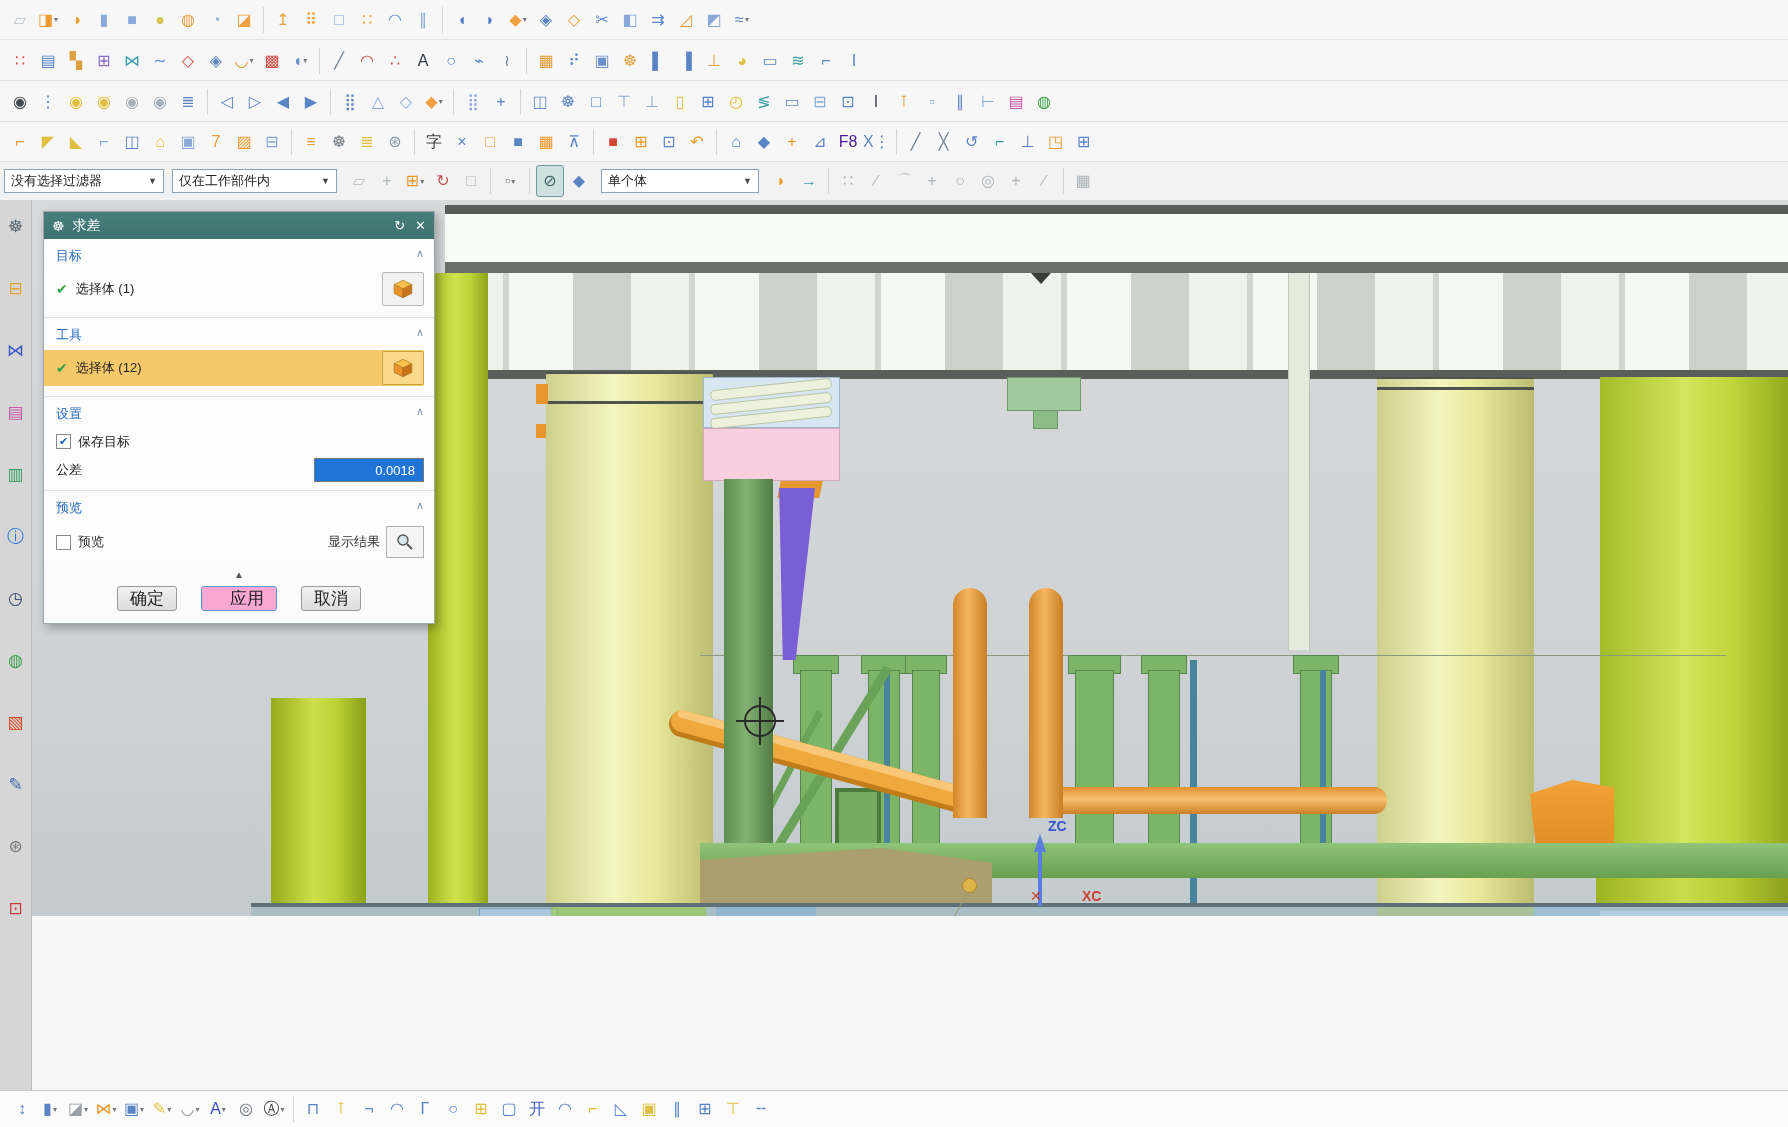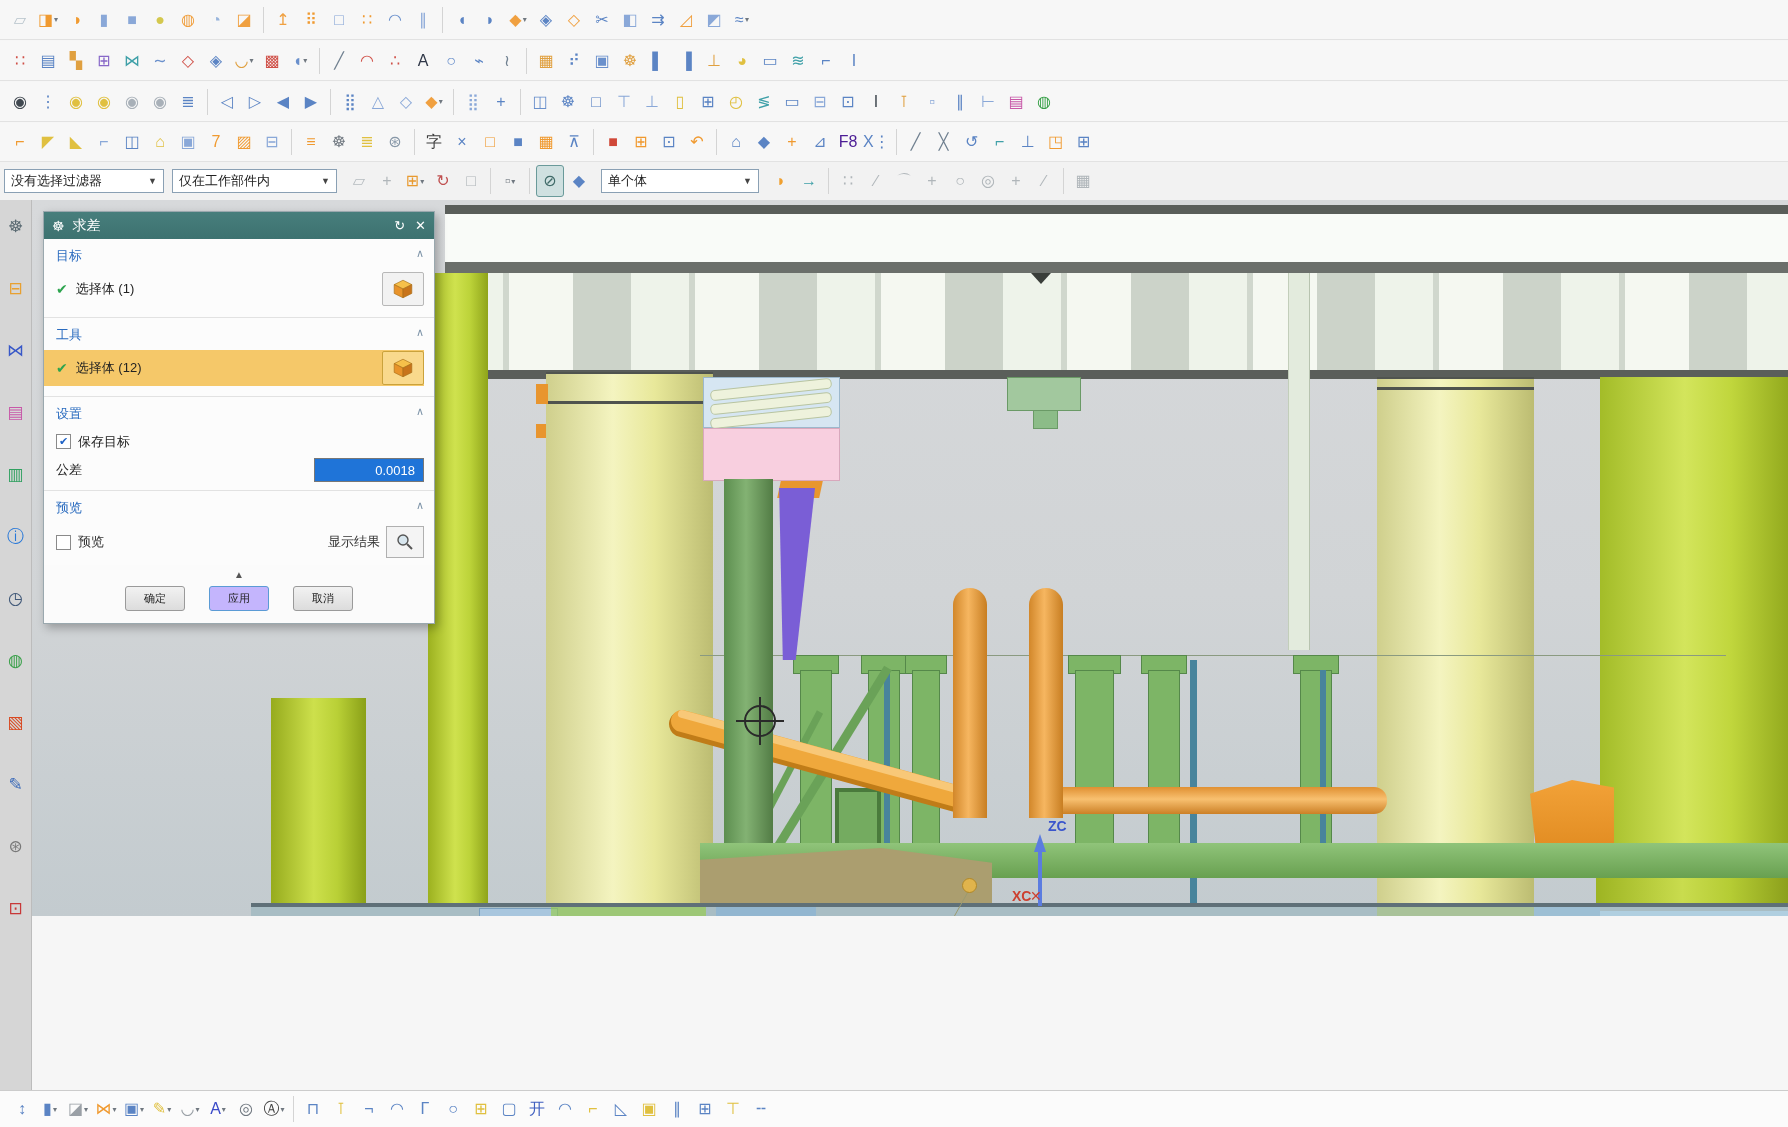--- a/index.html
+++ b/index.html
@@ -39,22 +39,22 @@
   .cbrow{display:flex;align-items:center;height:25px;font-size:13px;color:#222;}
   .cb{width:13px;height:13px;border:1px solid #8a8a8a;background:#fff;margin-right:7px;font-size:11px;line-height:12px;text-align:center;color:#1f62c5;}
   .cb.on::before{content:"✔";}
   .tolrow{display:flex;align-items:center;height:32px;}
   .tolrow .lbl{font-size:13px;color:#222;}
   #tolfield{margin-left:auto;width:100px;height:22px;background:#1f74d8;border:1px solid #777;color:#fff;display:flex;align-items:center;justify-content:flex-end;padding-right:8px;font-size:13px;}
   .prevrow{display:flex;align-items:center;height:38px;}
   .magbtn{width:36px;height:30px;border:1px solid #b0b0b0;background:#f4f4f4;display:flex;align-items:center;justify-content:center;margin-left:6px;}
   #dlg-collapse{text-align:center;color:#555;font-size:10px;padding:4px 0 2px;}
   #dlg-btns{display:flex;justify-content:center;gap:24px;padding:4px 0 12px;}
-  .btn{min-width:58px;height:23px;background:linear-gradient(180deg,#f2f2f2,#dcdcdc);border:1px solid #9a9a9a;border-radius:3px;font-size:11px;color:#222;display:flex;align-items:center;justify-content:center;}
-  .btn.primary{background:#c4b5fd;border:1px solid #5b9bd5;}
+  .btn{min-width:58px;height:23px;background:linear-gradient(180deg,#f2f2f2,#dcdcdc);border:1px solid #9a9a9a;border-radius:3px;font-size:17px;color:#222;display:flex;align-items:center;justify-content:center;}
+  .btn.primary{background:#f9a8d4;border:1px solid #5b9bd5;padding-left:16px;}
   
   #viewport{position:absolute;left:32px;top:200px;width:1756px;height:716px;background:linear-gradient(180deg,#d7d9db 0%,#d1d4d6 55%,#c3cbcf 100%);overflow:hidden;}
   .abs{position:absolute;}
   .vlabel{position:absolute;font-size:14px;font-weight:bold;}
   #tooltip{position:absolute;left:837px;top:756px;width:64px;height:40px;background:#fff;border:1px solid #b0b0b0;box-shadow:2px 2px 4px rgba(0,0,0,.25);display:flex;align-items:center;z-index:30;}
   #tooltip .dots{width:11px;height:28px;margin-left:3px;background-image:radial-gradient(#8a8a8a 1px,transparent 1.4px);background-size:5px 6px;}
   #tooltip .ttx{flex:1;text-align:center;font-size:13px;color:#333;}
   svg.lay{position:absolute;left:0;top:0;pointer-events:none;}
 </style>
 </head>
@@ -704,21 +704,21 @@
     <line x1="80" y1="813" x2="38" y2="813" stroke="#1f9a3a" stroke-width="3"></line>
     <polygon points="26,813 40,807 40,819" fill="#1f9a3a"></polygon>
     <circle cx="728" cy="521" r="15" fill="none" stroke="#2a2a2a" stroke-width="2"></circle>
     <line x1="704" y1="521" x2="752" y2="521" stroke="#2a2a2a" stroke-width="2"></line>
     <line x1="728" y1="497" x2="728" y2="545" stroke="#2a2a2a" stroke-width="2"></line>
   </svg>
   <div class="abs" style="left:50px;top:768px;width:38px;height:37px;background:#c9cdc9;border:1px solid #9aa0a0"></div>
   <div class="abs" style="left:930px;top:678px;width:13px;height:13px;border-radius:50%;background:#e0b44c;border:1px solid #b08828"></div>
   <span class="vlabel" style="left:1016px;top:618px;color:#3a55cc">ZC</span>
   <span class="vlabel" style="left:998px;top:688px;color:#cc4030;font-weight:normal">✕</span>
-  <span class="vlabel" style="left:980px;top:688px;color:#cc4030">XC</span>
+  <span class="vlabel" style="left:1050px;top:688px;color:#cc4030">XC</span>
   <span class="vlabel" style="left:71px;top:744px;color:#2244cc">Z</span>
   <span class="vlabel" style="left:12px;top:800px;color:#1f9a3a">Y</span>
   <span class="vlabel" style="left:70px;top:802px;color:#cc3333;font-weight:normal">✕</span>
   <div id="tooltip">
     <div class="dots"></div>
     <div class="ttx">目标</div>
   </div>
 </div>
 
 <div id="dlg">

